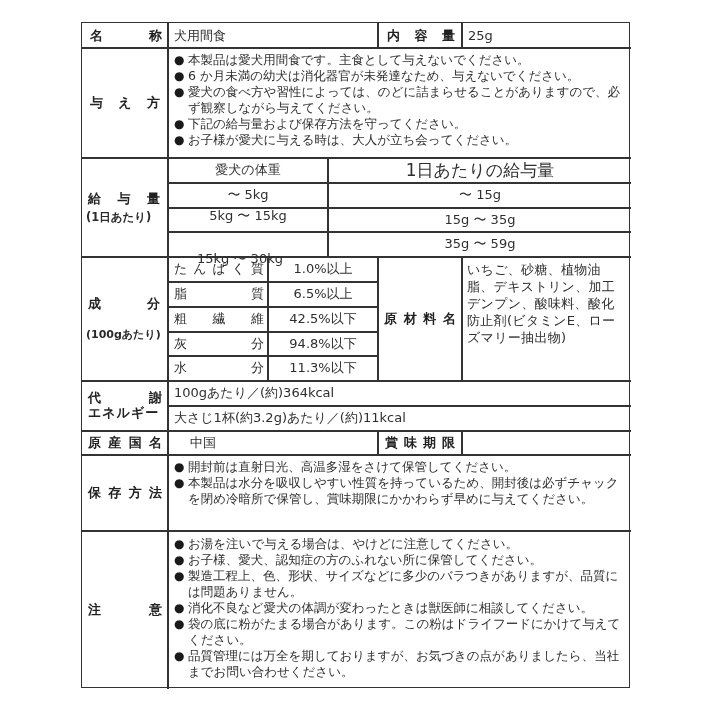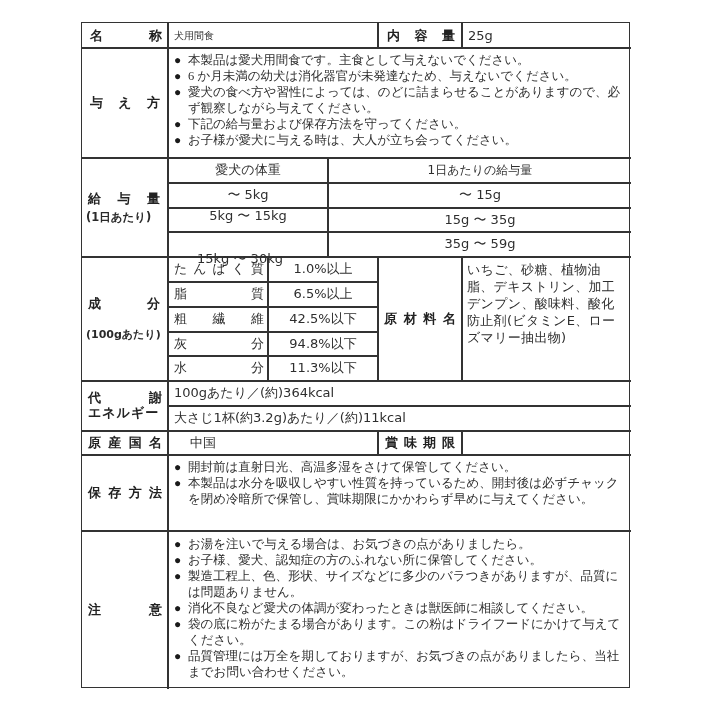--- a/index.html
+++ b/index.html
@@ -6,21 +6,21 @@
   body { width:713px; height:713px; position:relative; overflow:hidden;
          font-family:"DejaVu Sans", "Liberation Sans", sans-serif; color:#2a2a2a; }
   .sheet { position:absolute; left:81px; top:22px; width:549px; height:666px;
            border:1.5px solid #333; box-sizing:border-box; }
   .cell { position:absolute; box-sizing:border-box; overflow:hidden; }
   .hl { position:absolute; height:1.5px; background:#333; }
   .vl { position:absolute; width:1.5px; background:#333; }
   .lbl { font-weight:bold; font-size:13px; color:#222; display:flex; align-items:center; }
   .lbl.spread { justify-content:space-between; padding:0 6px 0 8px; }
   .txt { font-size:12.5px; line-height:16px; color:#2e2e2e; }
-  .bl { padding-left:0;font-family:Liberation Serif, serif; }
+  .bl { padding-left:0; }
   .bl .li { display:block; padding-left:14px; text-indent:-14px; }
   .bl .li::before { content:"●"; display:inline-block; width:14px; text-indent:0; font-size:12px; color:#1a1a1a; }
   .center { display:flex; align-items:center; justify-content:center; }
   .vcenter { display:flex; align-items:center; }
   .sub { font-size:11.5px; font-weight:bold; }
 </style>
 </head>
 <body>
 
 <div class="sheet">
@@ -48,21 +48,21 @@
   <div class="vl" style="left:185px;top:233px;height:125px"></div>
   <div class="vl" style="left:295px;top:233px;height:125px"></div>
   <div class="vl" style="left:379px;top:233px;height:125px"></div>
   <div class="vl" style="left:295px;top:407px;height:25px"></div>
   <div class="vl" style="left:379px;top:407px;height:25px"></div>
 
   <div class="cell lbl spread" style="left:0;top:0;width:86px;height:25px">
     <span>名</span>
     <span>称</span>
   </div>
-  <div class="cell txt vcenter" style="left:92px;top:0;width:200px;height:25px;font-size:10px">犬用間食</div>
+  <div class="cell txt vcenter" style="left:92px;top:0;width:200px;height:25px;font-size:13px">犬用間食</div>
   <div class="cell lbl" style="left:297px;top:0;width:82px;height:25px;justify-content:space-between;padding:0 6px 0 8px">
     <span>内</span>
     <span>容</span>
     <span>量</span>
   </div>
   <div class="cell txt vcenter" style="left:386px;top:0;width:160px;height:25px;font-size:13px">25g</div>
 
   <div class="cell lbl" style="left:0;top:25px;width:86px;height:110px;justify-content:space-between;padding:0 8px">
     <span>与</span>
     <span>え</span>
@@ -78,21 +78,21 @@
 
   <div class="cell" style="left:0;top:135px;width:86px;height:98px;display:flex;flex-direction:column;justify-content:center;padding:0 6px 0 4px">
     <div class="lbl" style="justify-content:space-between;padding:0 2px">
       <span>給</span>
       <span>与</span>
       <span>量</span>
     </div>
     <div class="sub" style="margin-top:2px">(1日あたり)</div>
   </div>
   <div class="cell txt center" style="left:87px;top:135px;width:158px;height:24px;font-size:13px">愛犬の体重</div>
-  <div class="cell txt center" style="left:247px;top:135px;width:302px;height:24px;font-size:12px">1日あたりの給与量</div>
+  <div class="cell txt center" style="left:247px;top:135px;width:302px;height:24px;font-size:17px">1日あたりの給与量</div>
   <div class="cell txt center" style="left:87px;top:160px;width:158px;height:24px;font-size:13px">〜 5kg</div>
   <div class="cell txt center" style="left:247px;top:160px;width:302px;height:24px;font-size:13px">〜 15g</div>
   <div class="cell txt center" style="left:87px;top:185px;width:158px;height:16px;font-size:13px">5kg 〜 15kg</div>
   <div class="cell txt center" style="left:247px;top:185px;width:302px;height:23px;font-size:13px">15g 〜 35g</div>
   <div class="cell txt center" style="left:87px;top:224px;width:142px;height:24px;font-size:13px">15kg 〜 30kg</div>
   <div class="cell txt center" style="left:247px;top:209px;width:302px;height:24px;font-size:13px">35g 〜 59g</div>
 
   <div class="cell" style="left:0;top:234px;width:86px;height:123px;display:flex;flex-direction:column;justify-content:center;padding:0 6px 0 4px">
     <div class="lbl" style="justify-content:space-between;padding:0 2px">
       <span>成</span>
@@ -174,20 +174,20 @@
   <div class="cell txt bl" style="left:92px;top:436px;width:452px;height:70px">
     <span class="li">開封前は直射日光、高温多湿をさけて保管してください。</span>
     <span class="li">本製品は水分を吸収しやすい性質を持っているため、開封後は必ずチャックを閉め冷暗所で保管し、賞味期限にかかわらず早めに与えてください。</span>
   </div>
 
   <div class="cell lbl" style="left:0;top:508px;width:86px;height:158px;justify-content:space-between;padding:0 6px">
     <span>注</span>
     <span>意</span>
   </div>
   <div class="cell txt bl" style="left:92px;top:513px;width:452px;height:150px">
-    <span class="li">お湯を注いで与える場合は、お気づきの点がありましたら。</span>
+    <span class="li">お湯を注いで与える場合は、やけどに注意してください。</span>
     <span class="li">お子様、愛犬、認知症の方のふれない所に保管してください。</span>
     <span class="li">製造工程上、色、形状、サイズなどに多少のバラつきがありますが、品質には問題ありません。</span>
     <span class="li">消化不良など愛犬の体調が変わったときは獣医師に相談してください。</span>
     <span class="li">袋の底に粉がたまる場合があります。この粉はドライフードにかけて与えてください。</span>
     <span class="li">品質管理には万全を期しておりますが、お気づきの点がありましたら、当社までお問い合わせください。</span>
   </div>
 </div>
 
 </body></html>

